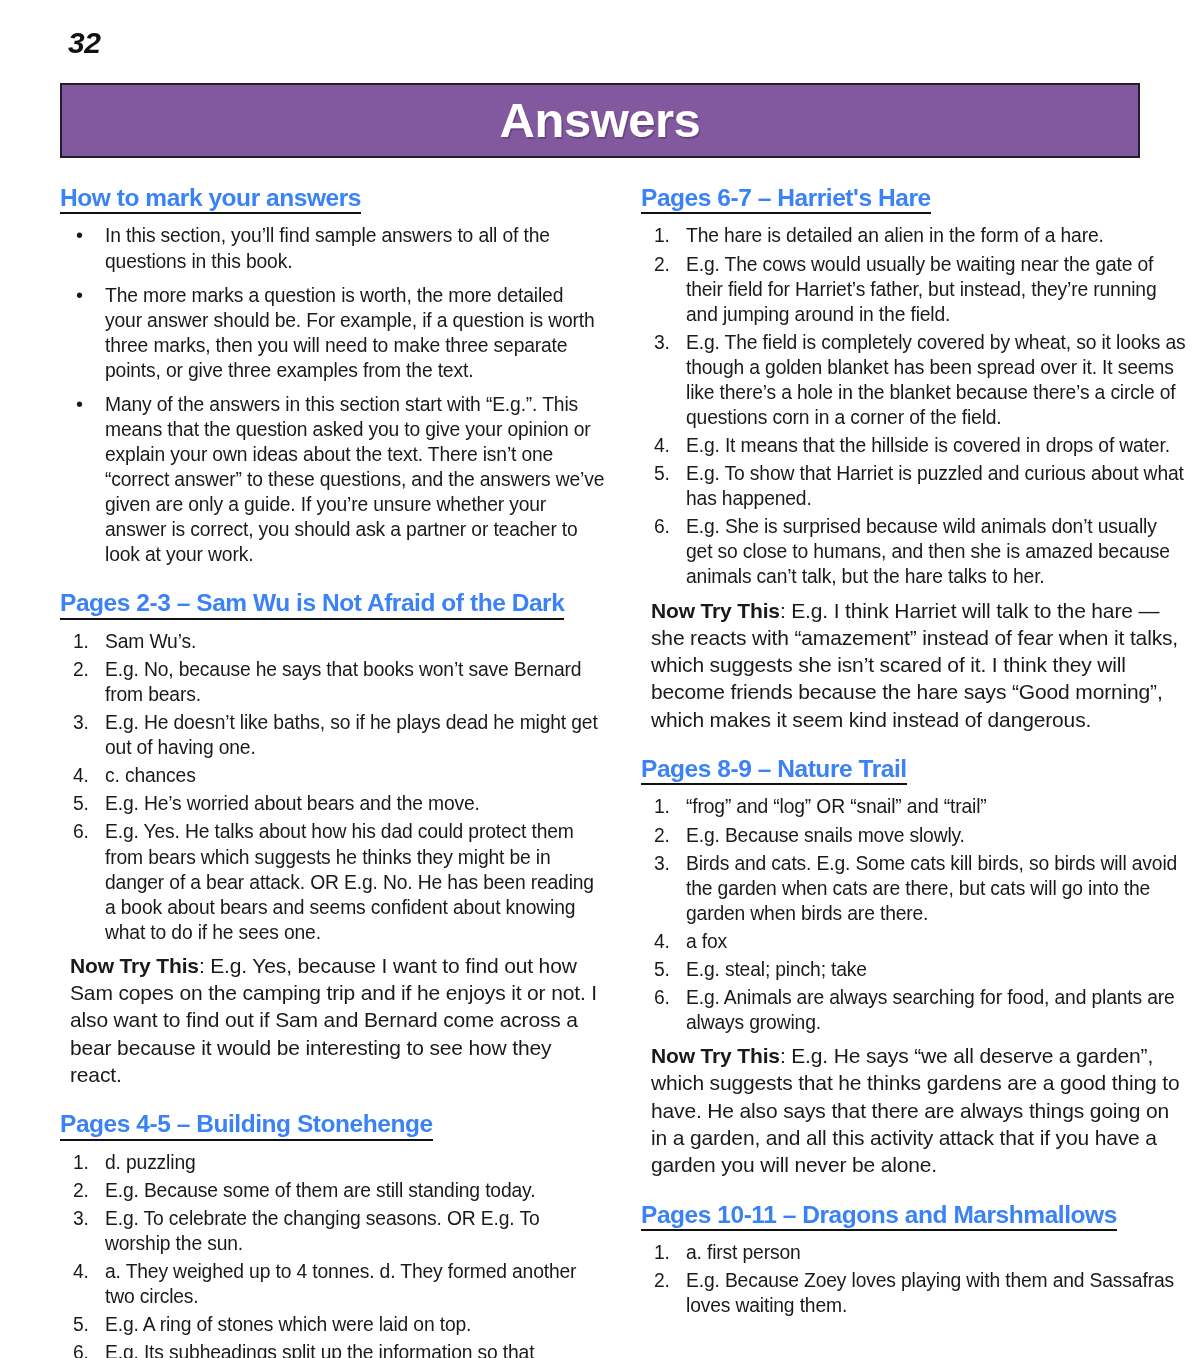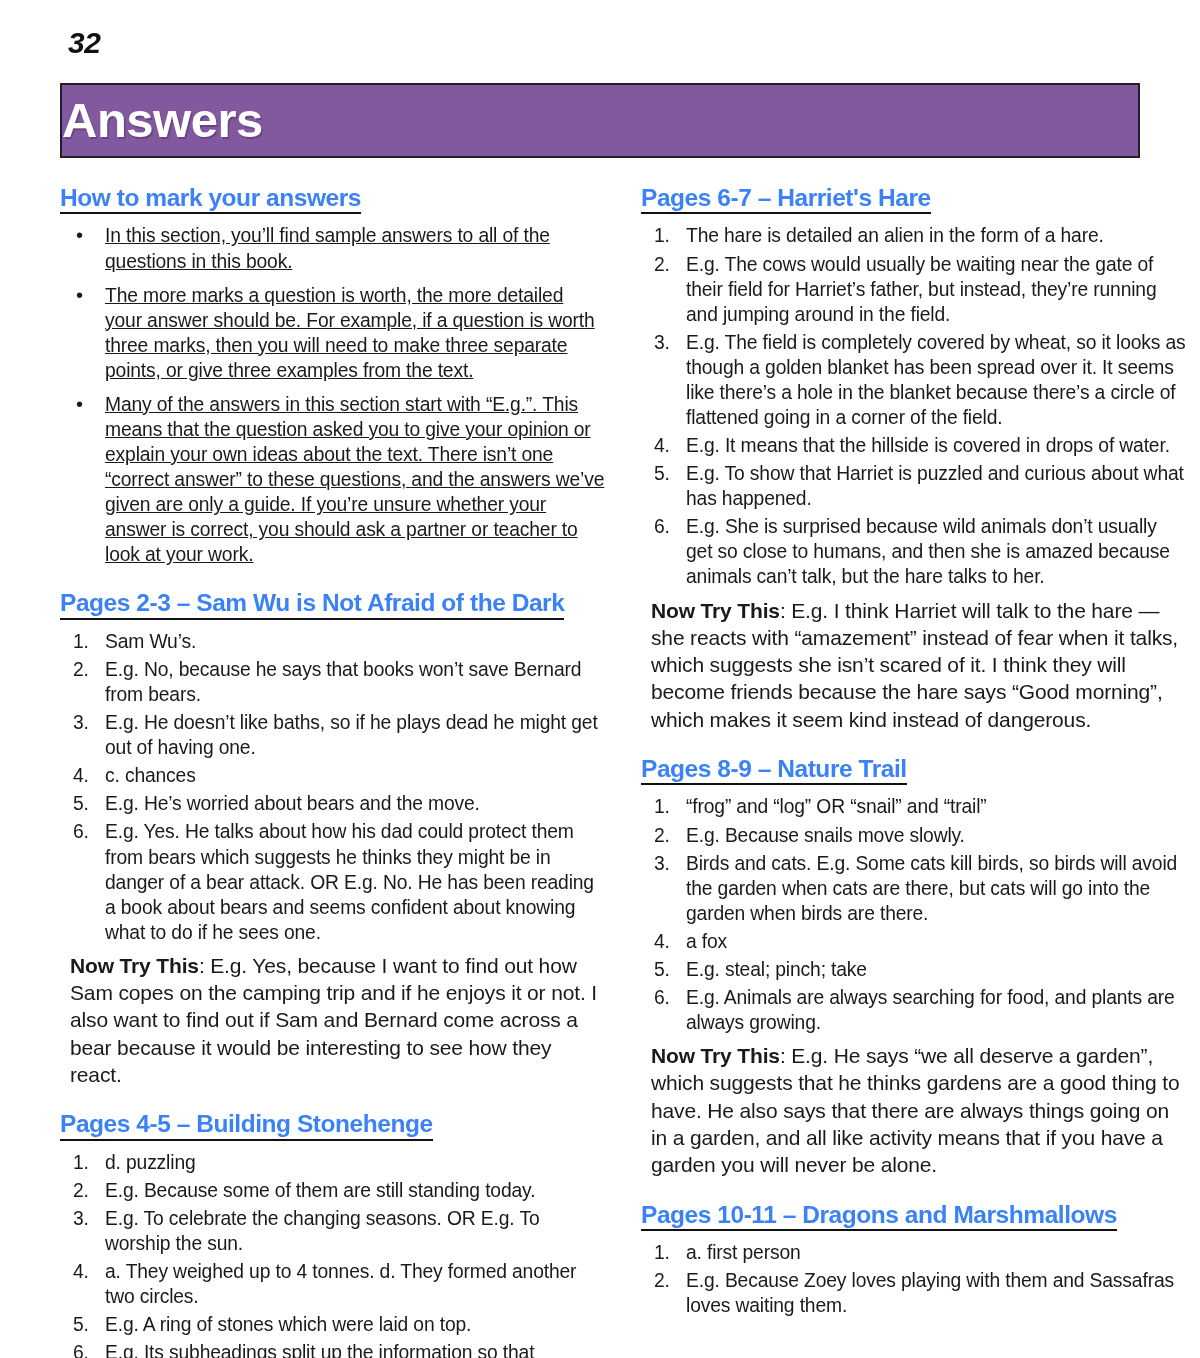--- a/index.html
+++ b/index.html
@@ -41,20 +41,21 @@
     position: absolute;
     left: 60px;
     top: 83px;
     width: 1080px;
     height: 75px;
     background: #82589f;
     border: 2px solid #241c2c;
     box-sizing: border-box;
     display: flex;
     align-items: center;
+    justify-content: center;
   }
   .banner-title {
     color: #ffffff;
     font-family: "Liberation Sans", sans-serif;
     font-weight: bold;
     font-size: 49px;
     letter-spacing: -0.5px;
     line-height: 1;
     text-shadow: 1.5px 1.5px 0 rgba(40,25,55,0.30);
   }
@@ -90,21 +91,20 @@
     white-space: nowrap;
   }
   .head-wrap { margin: 0 0 9px 0; }
   .head-wrap.spaced { margin-top: 22px; }
 
   
   ul.bullets {
     list-style: none;
     margin: 0;
     padding: 0;
-    text-decoration: underline;
   }
   ul.bullets > li {
     position: relative;
     padding-left: 45px;
     margin-bottom: 9px;
     font-size: 19.3px;
     line-height: 1.30;
     letter-spacing: -0.15px;
   }
   ul.bullets > li::before {
@@ -204,39 +204,39 @@
     </div>
 
     <div class="col col-right">
 
       <div class="head-wrap">
         <span class="section-head">Pages 6-7 – Harriet's Hare</span>
       </div>
       <ol class="answers">
         <li>The hare is detailed an alien in the form of a hare.</li>
         <li>E.g. The cows would usually be waiting near the gate of their field for Harriet’s father, but instead, they’re running and jumping around in the field.</li>
-        <li>E.g. The field is completely covered by wheat, so it looks as though a golden blanket has been spread over it.  It seems like there’s a hole in the blanket because there’s a circle of flattened going in a corner of the field.</li>
+        <li>E.g. The field is completely covered by wheat, so it looks as though a golden blanket has been spread over it.  It seems like there’s a hole in the blanket because there’s a circle of questions corn in a corner of the field.</li>
         <li>E.g. It means that the hillside is covered in drops of water.</li>
         <li>E.g. To show that Harriet is puzzled and curious about what has happened.</li>
         <li>E.g. She is surprised because wild animals don’t usually get so close to humans, and then she is amazed because animals can’t talk, but the hare talks to her.</li>
       </ol>
       <p class="nowtry"><span class="label">Now Try This</span><span>: E.g. I think Harriet will talk to the hare — she reacts with “amazement” instead of fear when it talks, which suggests she isn’t scared of it.  I think they will become friends because the hare says “Good morning”, which makes it seem kind instead of dangerous.</span></p>
 
       <div class="head-wrap spaced">
         <span class="section-head">Pages 8-9 – Nature Trail</span>
       </div>
       <ol class="answers">
         <li>“frog” and “log” OR “snail” and “trail”</li>
         <li>E.g. Because snails move slowly.</li>
         <li>Birds and cats.  E.g. Some cats kill birds, so birds will avoid the garden when cats are there, but cats will go into the garden when birds are there.</li>
         <li>a fox</li>
         <li>E.g. steal; pinch; take</li>
         <li>E.g. Animals are always searching for food, and plants are always growing.</li>
       </ol>
-      <p class="nowtry"><span class="label">Now Try This</span><span>: E.g. He says “we all deserve a garden”, which suggests that he thinks gardens are a good thing to have.  He also says that there are always things going on in a garden, and all like activity means that if you have a garden you will never be alone.</span></p>
+      <p class="nowtry"><span class="label">Now Try This</span><span>: E.g. He says “we all deserve a garden”, which suggests that he thinks gardens are a good thing to have.  He also says that there are always things going on in a garden, and all this activity attack that if you have a garden you will never be alone.</span></p>
 
       <div class="head-wrap spaced">
         <span class="section-head">Pages 10-11 – Dragons and Marshmallows</span>
       </div>
       <ol class="answers">
         <li>a.  first person</li>
         <li>E.g. Because Zoey loves playing with them and Sassafras loves waiting them.</li>
       </ol>
 
     </div>

